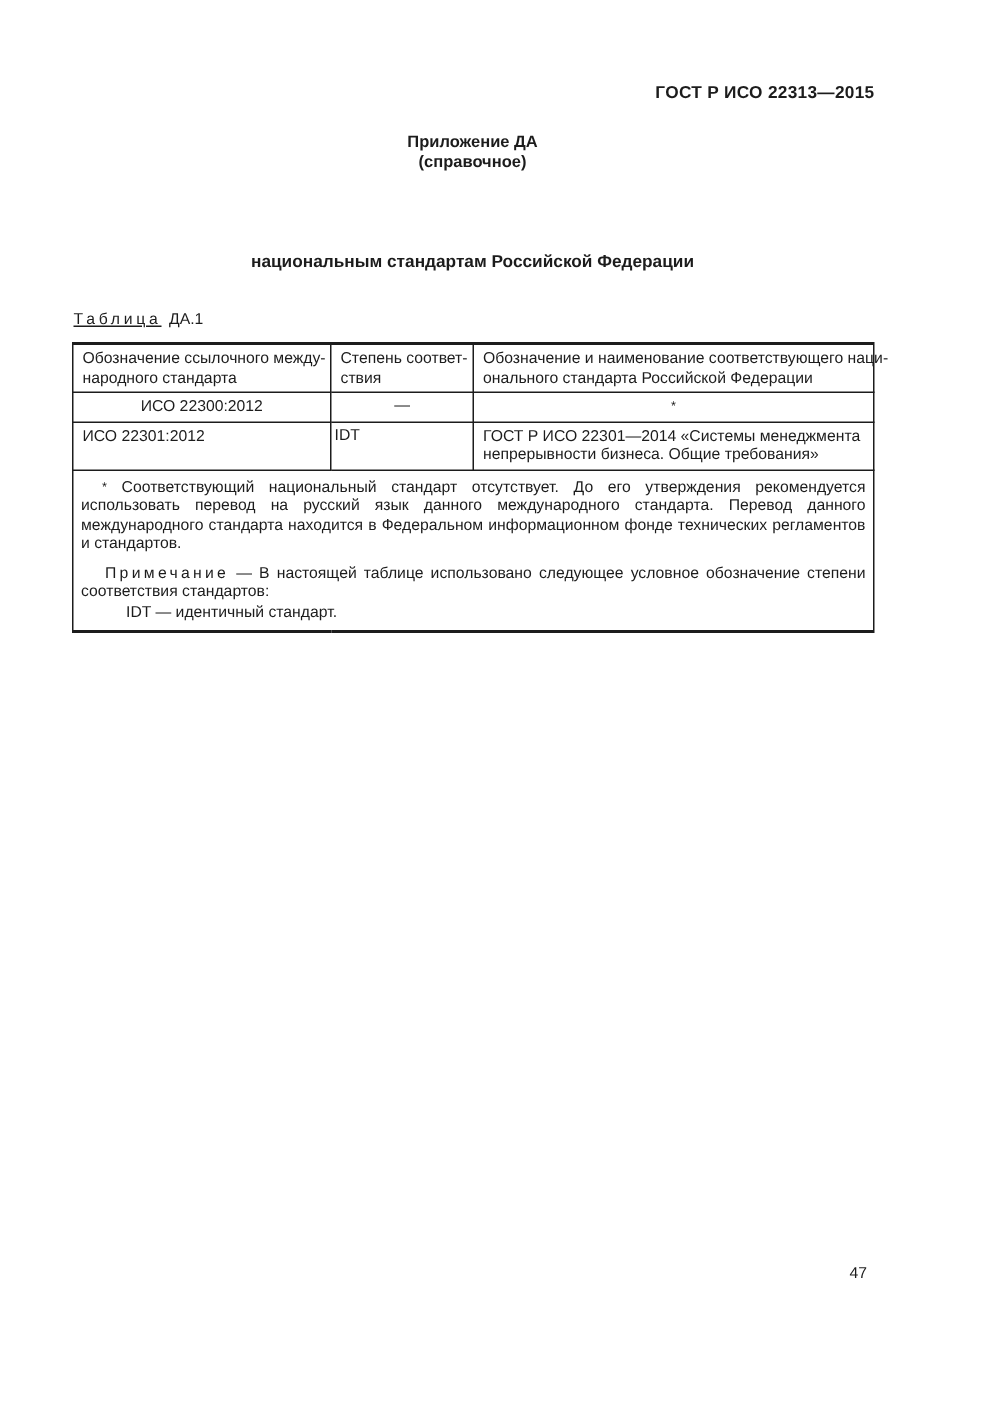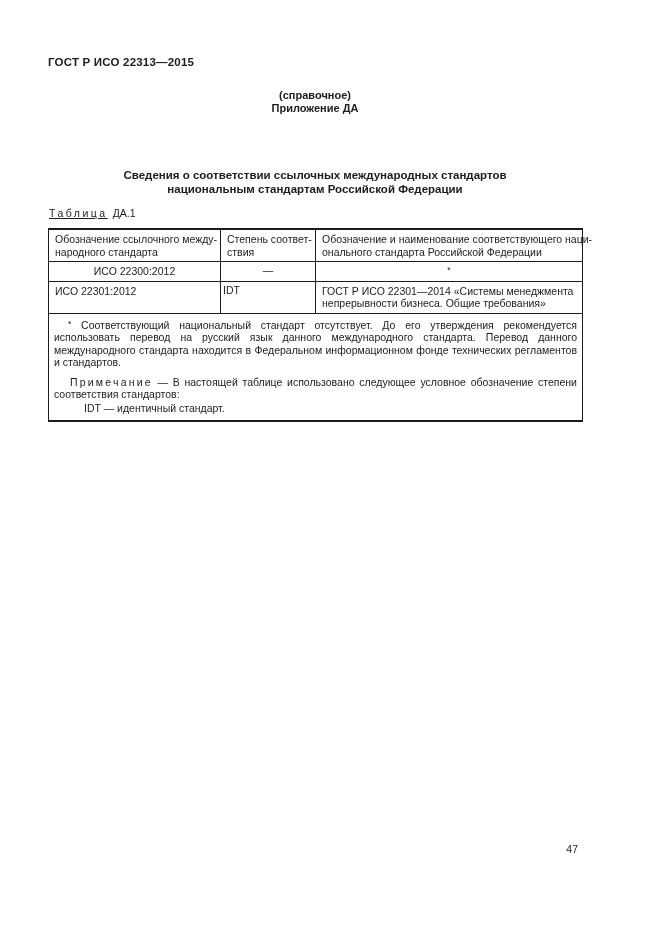--- a/index.html
+++ b/index.html
@@ -9,20 +9,21 @@
     width: 661px;
     height: 935px;
     background: #ffffff;
     font-family: "Liberation Sans", sans-serif;
     color: #1c1c1c;
     overflow: hidden;
   }
   .doc-code {
     position: absolute;
     top: 56px; left: 48px; width: 535px;
+    text-align: right;
     font-size: 11.5px;
     font-weight: bold;
     letter-spacing: 0.2px;
   }
   .annex {
     position: absolute;
     top: 89px; left: 48px; width: 534px;
     text-align: center;
     font-size: 11px;
     font-weight: bold;
@@ -86,26 +87,25 @@
   }
 </style>
 </head>
 <body>
 
 <div class="page">
 
   <div class="doc-code">ГОСТ Р ИСО 22313—2015</div>
 
   <div class="annex">
+    <div>Приложение ДА</div>
     <div>(справочное)</div>
-    <div>Приложение ДА</div>
   </div>
 
   <div class="main-title">
-    <div>Сведения о соответствии ссылочных международных стандартов</div>
     <div>национальным стандартам Российской Федерации</div>
   </div>
 
   <div class="table-label">
     <span class="spaced">Таблица</span><span class="num">ДА.1</span>
   </div>
 
   <table class="ref-table">
     <colgroup>
         <col class="c1">

